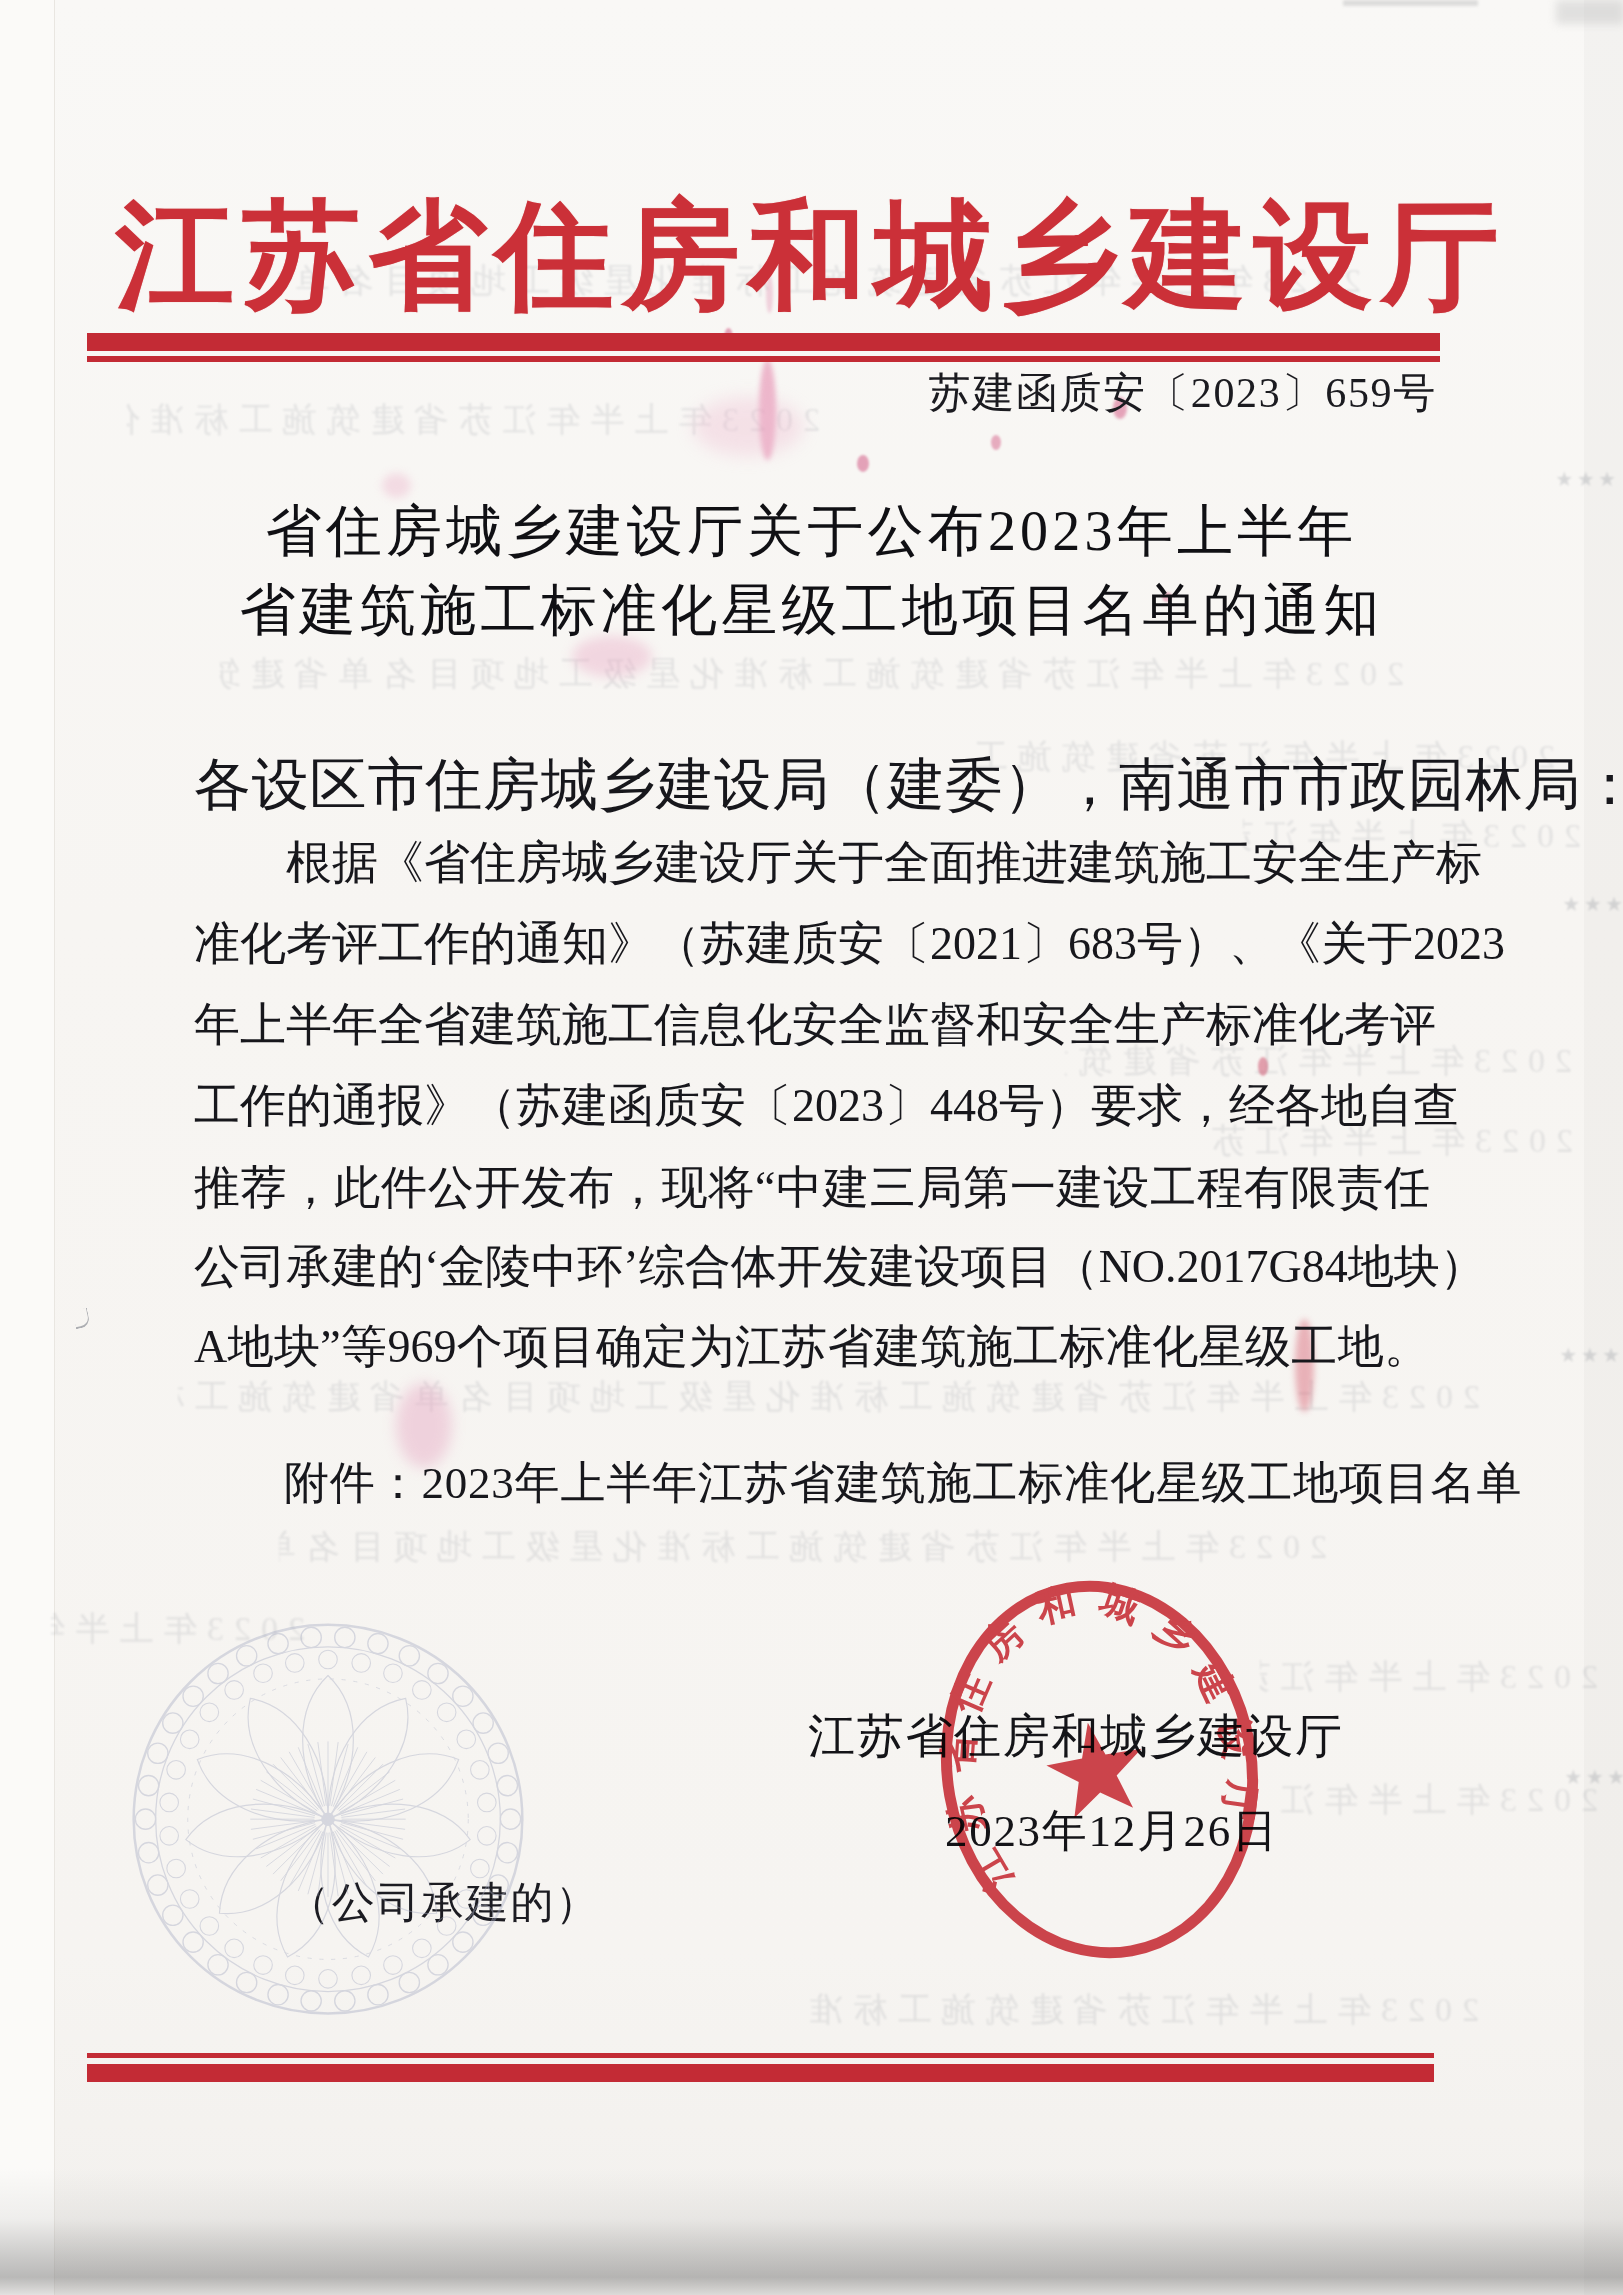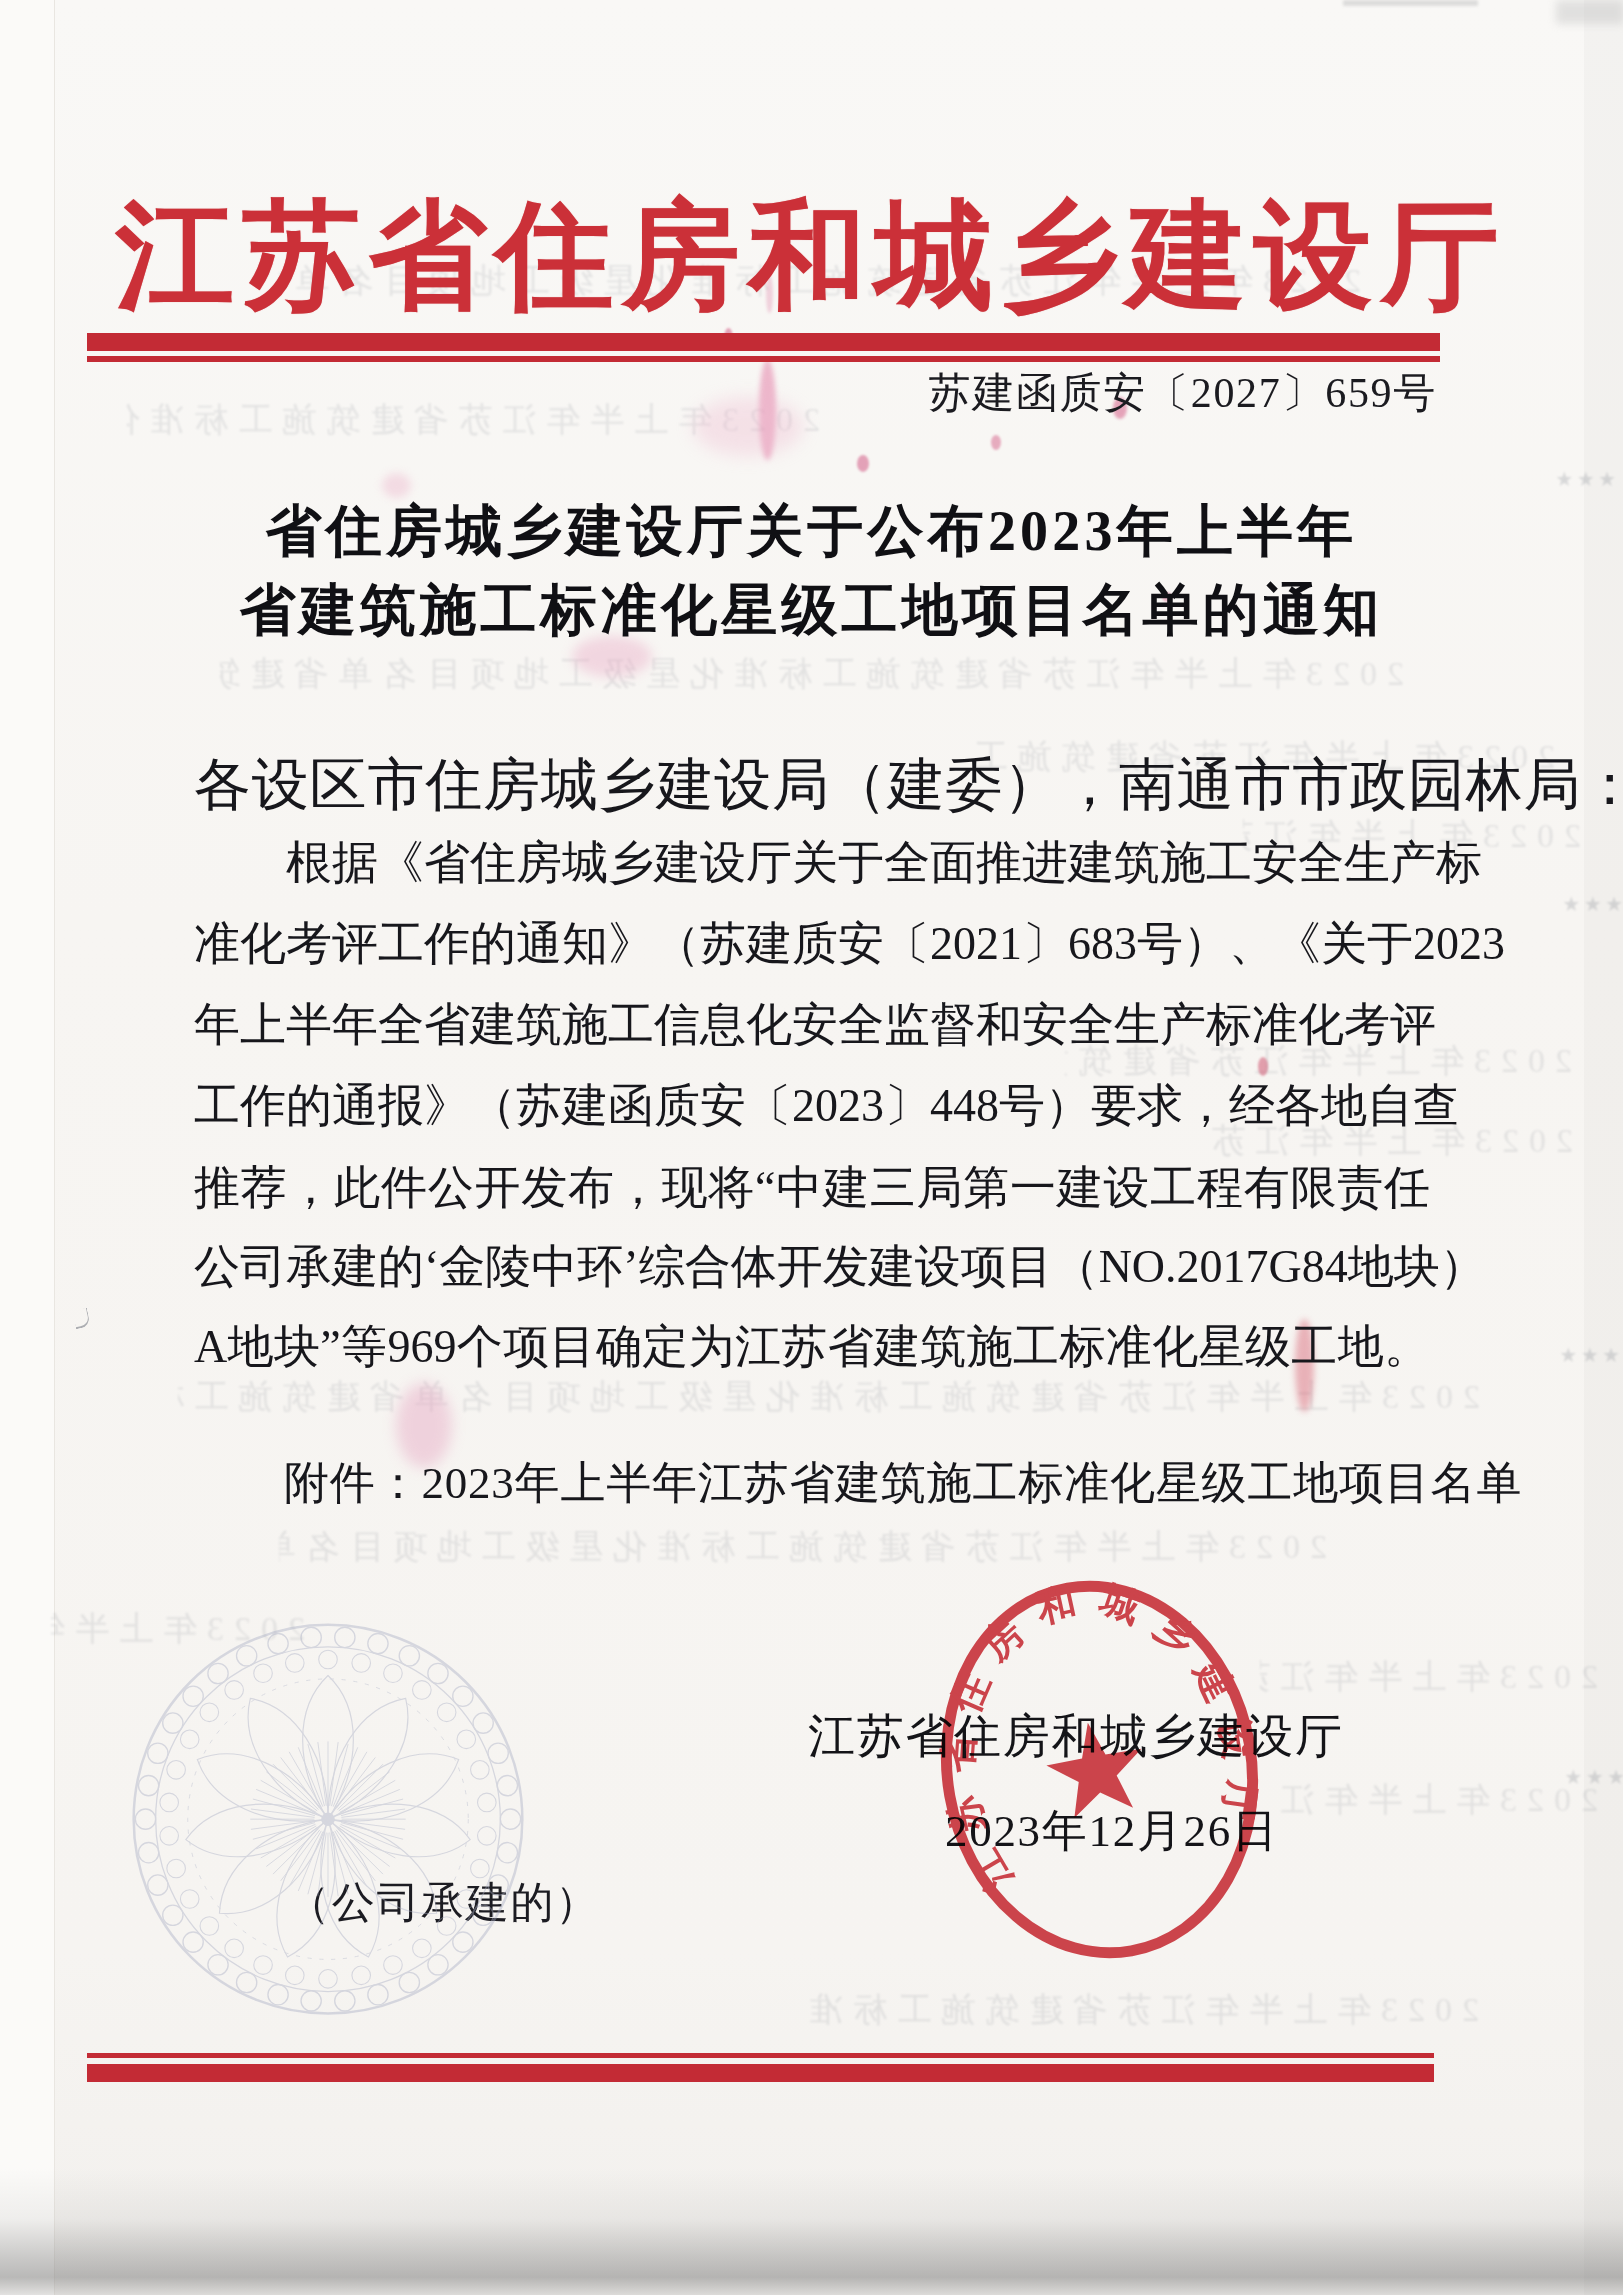--- a/index.html
+++ b/index.html
@@ -29,21 +29,21 @@
   .rule{background:var(--rule-red);}
   .rule-top-thick{left:87px;top:333px;width:1353px;height:18px;}
   .rule-top-thin {left:87px;top:356px;width:1353px;height:6px;}
   .rule-bot-thin {left:87px;top:2053px;width:1347px;height:5px;}
   .rule-bot-thick{left:87px;top:2064px;width:1347px;height:18px;}
 
   .doc-number{
     top:365px;right:186px;font-size:42px;letter-spacing:1.7px;color:#1b1b20;white-space:nowrap;
   }
   .doc-title{
-    left:0;right:0;text-align:center;font-weight:bold;color:#101014;
+    left:0;right:0;text-align:center;font-weight:normal;color:#101014;
     font-size:56px;letter-spacing:4.2px;white-space:nowrap;
   }
   .doc-title.l1{top:494px;}
   .doc-title.l2{top:573px;}
 
   .salutation{left:194px;top:747px;font-size:57px;letter-spacing:0.8px;color:var(--ink-black);white-space:nowrap;}
   .bodyline{
     left:194px;width:1236px;font-size:46px;color:var(--ink-black);
     text-align:justify;text-align-last:justify;white-space:nowrap;
   }
@@ -102,21 +102,21 @@
 <div class="stain" style="left:572px;top:636px;width:80px;height:41px;background:#e9a8c4;opacity:.4;filter:blur(6px);"></div>
 <div class="stain" style="left:1162px;top:592px;width:10px;height:10px;background:#d2527f;opacity:.4;filter:blur(0.8px);"></div>
 <div class="stain" style="left:396px;top:1383px;width:56px;height:85px;background:#e49ebd;opacity:.4;filter:blur(6.8px);"></div>
 <div class="stain" style="left:1295px;top:1319px;width:18.6px;height:93px;background:#d44e62;opacity:.4;filter:blur(3.4px);"></div>
 <div class="stain" style="left:1258px;top:1057px;width:10px;height:18.6px;background:#cc4a67;opacity:.5;filter:blur(0.8px);"></div>
 <div class="abs pen-mark"></div>
 
 <div class="abs header-title">江苏省住房和城乡建设厅</div>
 <div class="abs rule rule-top-thick"></div>
 <div class="abs rule rule-top-thin"></div>
-<div class="abs doc-number">苏建函质安〔2027〕659号</div>
+<div class="abs doc-number">苏建函质安〔2023〕659号</div>
 
 <div class="abs doc-title l1">省住房城乡建设厅关于公布2023年上半年</div>
 <div class="abs doc-title l2">省建筑施工标准化星级工地项目名单的通知</div>
 
 <div class="abs salutation">各设区市住房城乡建设局（建委），南通市市政园林局：</div>
 <div class="abs bodyline indent" style="top:832px;">根据《省住房城乡建设厅关于全面推进建筑施工安全生产标</div>
 <div class="abs bodyline" style="top:913px;">准化考评工作的通知》（苏建质安〔2021〕683号）、《关于2023</div>
 <div class="abs bodyline" style="top:994px;">年上半年全省建筑施工信息化安全监督和安全生产标准化考评</div>
 <div class="abs bodyline" style="top:1075px;">工作的通报》（苏建函质安〔2023〕448号）要求，经各地自查</div>
 <div class="abs bodyline" style="top:1157px;">推荐，此件公开发布，现将“中建三局第一建设工程有限责任</div>

